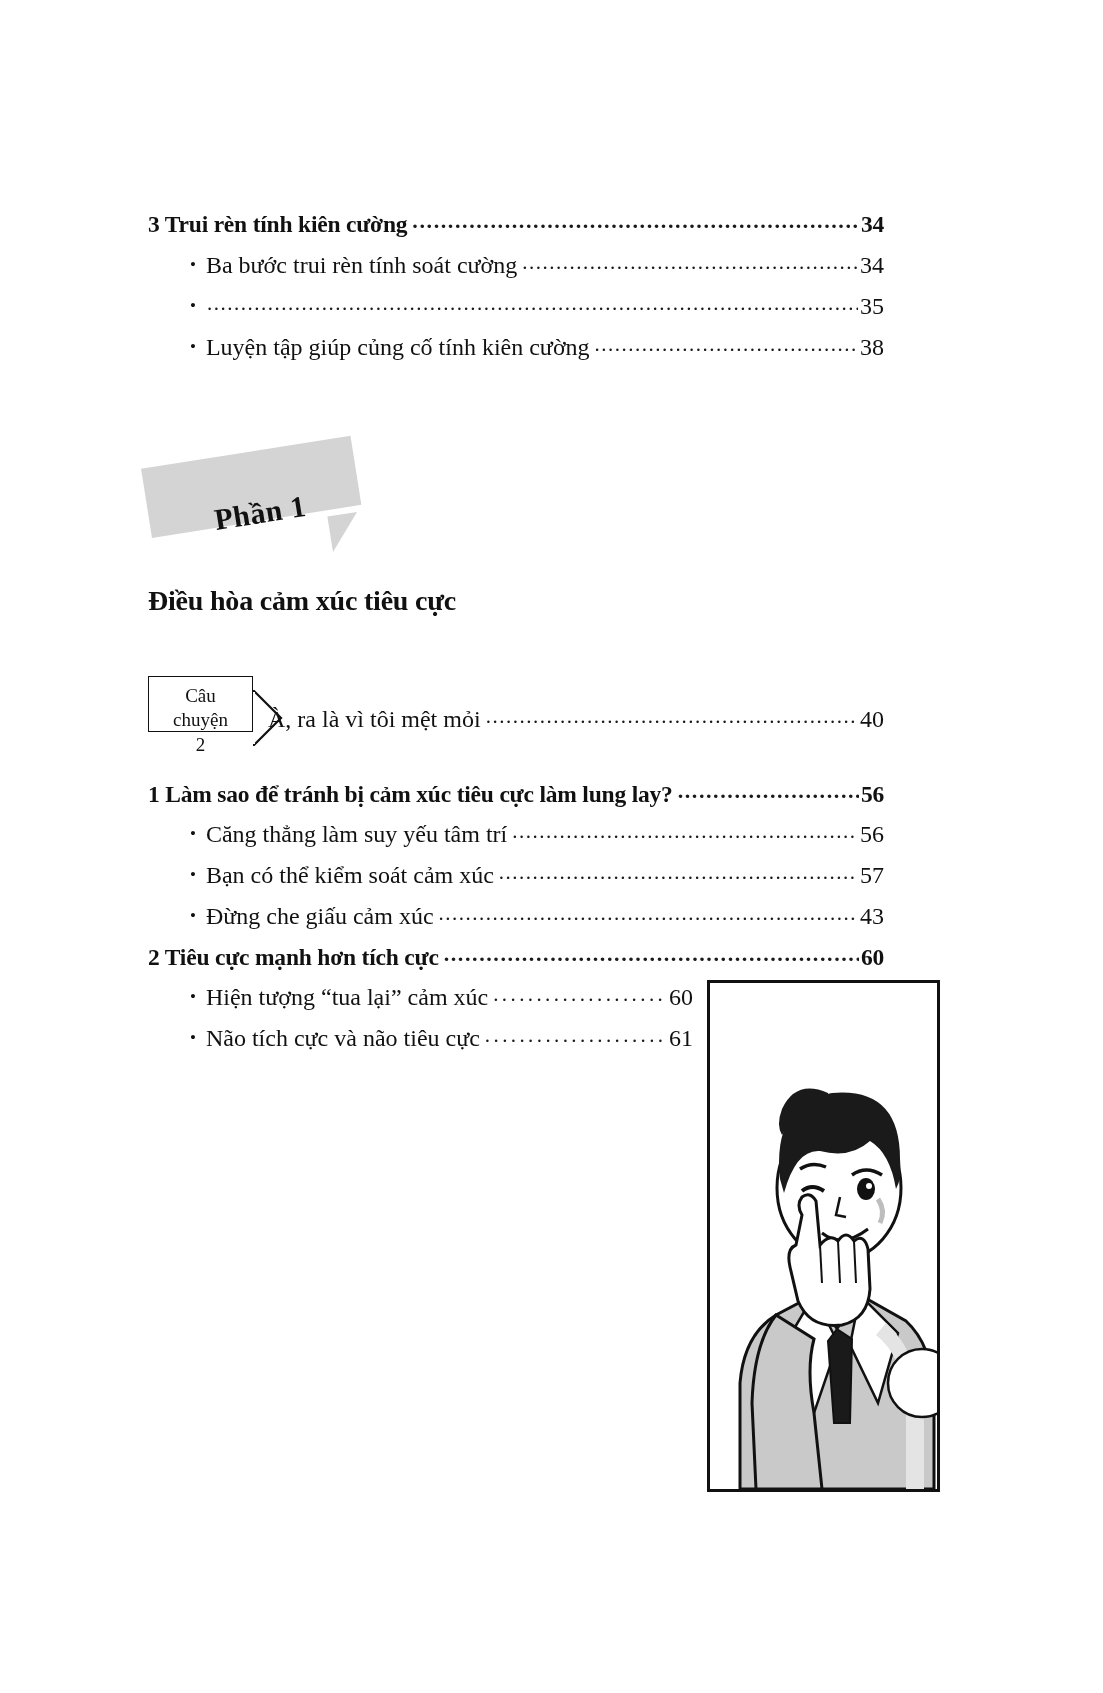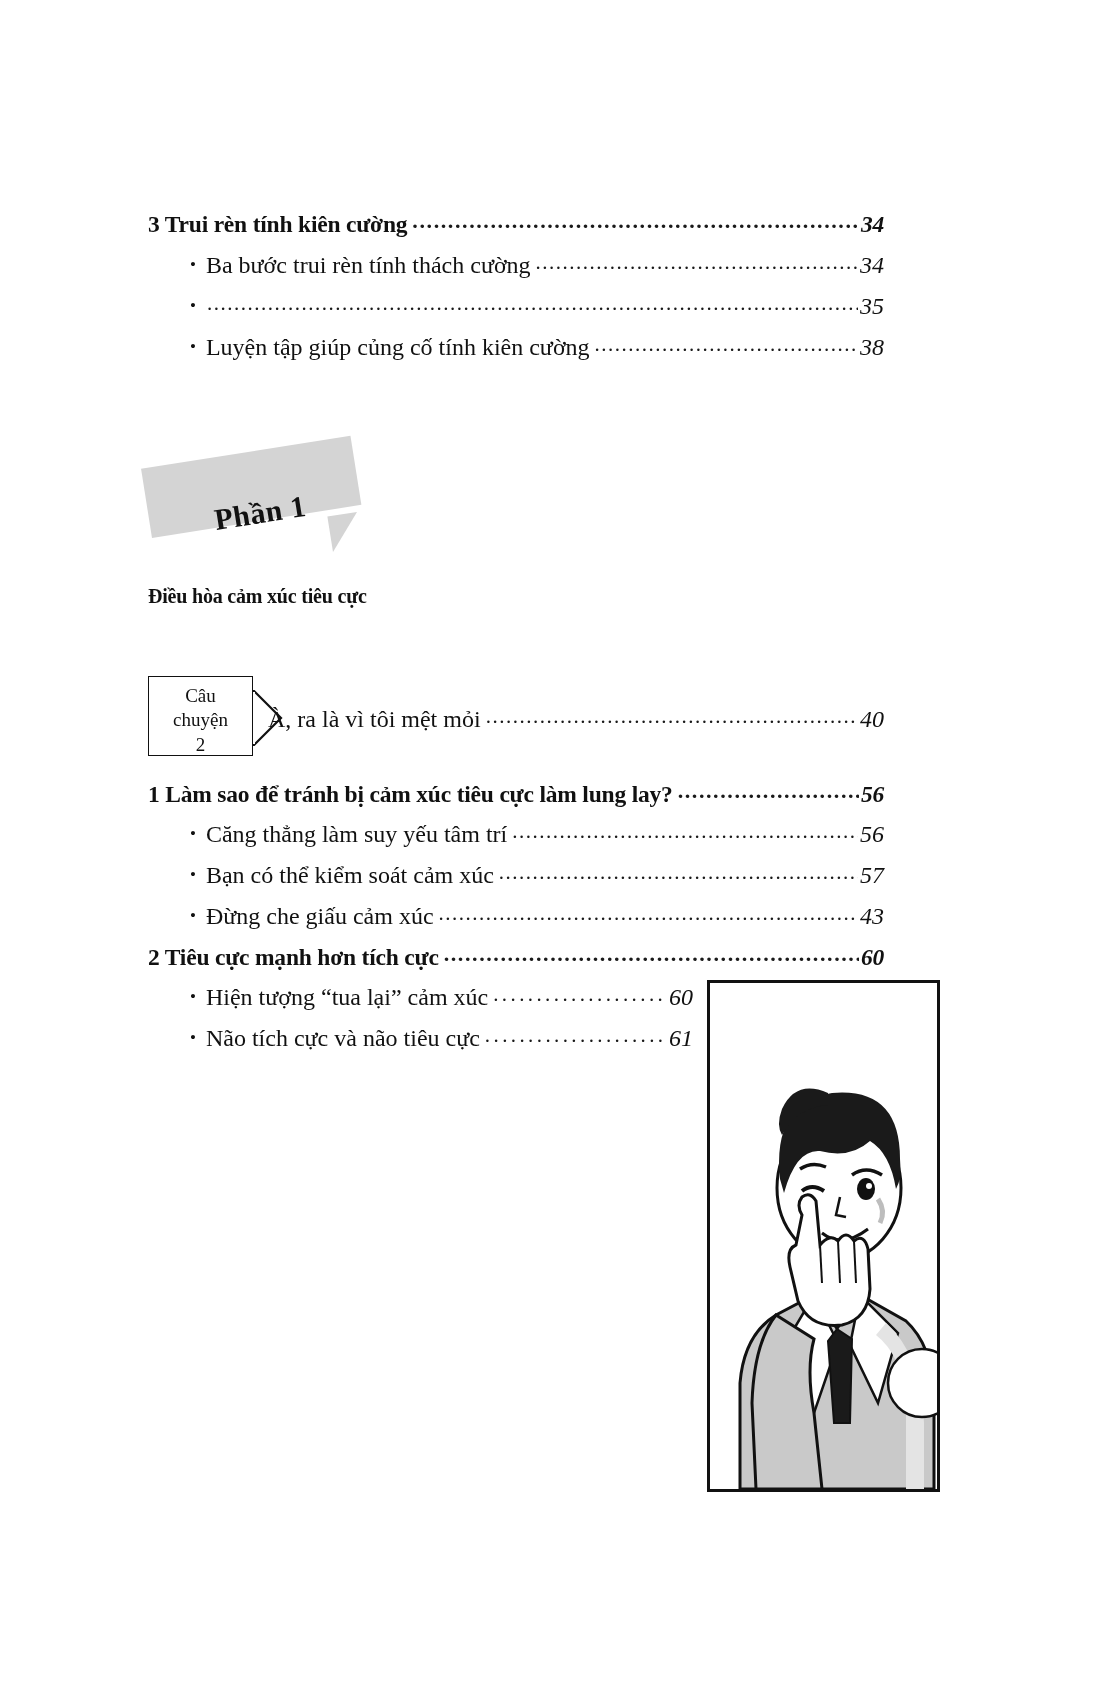--- a/index.html
+++ b/index.html
@@ -56,21 +56,20 @@
     bottom: 0;
     letter-spacing: 1.2px;
     font-size: 21px;
     color: #1a1a1a;
     white-space: nowrap;
   }
   .row .page-no {
     flex: 0 0 auto;
     padding-left: 1px;
     text-align: right;
-    font-style: italic;
   }
 
   
   .row.head {
     font-weight: bold;
     font-size: 23.5px;
     letter-spacing: -0.2px;
   }
   .row.head .dots::after { font-size: 22px; letter-spacing: 1.6px; }
 
@@ -131,32 +130,32 @@
     letter-spacing: 0.5px;
     transform: rotate(-9deg);
     color: #111;
   }
 
   
   #part-title {
     position: absolute;
     left: 148px;
     top: 585px;
-    font-size: 20px;
+    font-size: 28px;
     font-weight: bold;
     letter-spacing: -0.2px;
   }
 
   
   #story-tag {
     position: absolute;
     left: 148px;
     top: 676px;
     width: 105px;
-    height: 80px;
+    height: 56px;
     border: 1.6px solid #111;
     text-align: center;
     font-size: 19px;
     line-height: 1.28;
     padding-top: 7px;
   }
   #story-tag .arrow-wrap {
     position: absolute;
     left: 104px;
     top: 13px;
@@ -201,21 +200,21 @@
   <div class="toc-block" id="sec-top">
 
     <div class="row head">
       <span class="label">3 Trui rèn tính kiên cường</span>
       <span class="dots"></span>
       <span class="page-no">34</span>
     </div>
 
     <div class="row sub">
       <span class="bullet">•</span>
-      <span class="label">Ba bước trui rèn tính thách cường</span>
+      <span class="label">Ba bước trui rèn tính soát cường</span>
       <span class="dots"></span>
       <span class="page-no">34</span>
     </div>
 
     <div class="row sub">
       <span class="bullet">•</span>
       <span class="dots"></span>
       <span class="page-no">35</span>
     </div>
 

